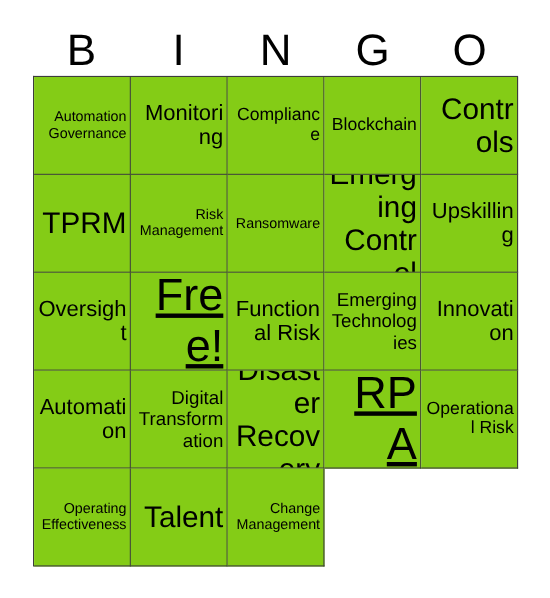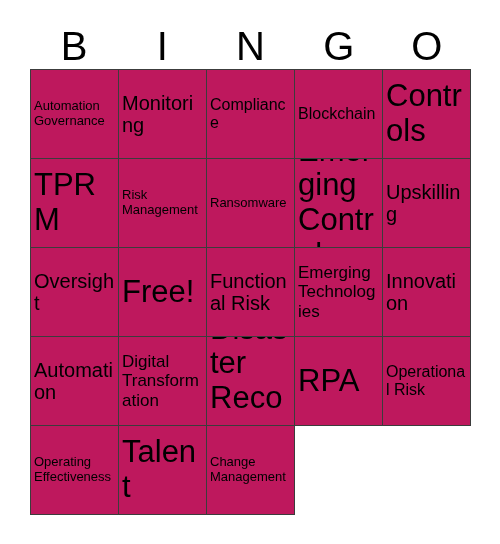--- a/index.html
+++ b/index.html
@@ -59,36 +59,36 @@
     border-left: 1.5px solid #3c3c3c;
     background: #ffffff;
   }
   .bingo-cell {
     box-sizing: border-box;
     border-right: 1.5px solid #3c3c3c;
     border-bottom: 1.5px solid #3c3c3c;
     display: flex;
     align-items: center;
     justify-content: center;
-    text-align: left;
+    text-align: right;
     padding: 2px 3px;
     overflow: hidden;
-    background: #be185d;
+    background: #84cc16;
   }
   .bingo-cell-text {
     display: block;
     width: 100%;
     line-height: 1.12;
     word-wrap: break-word;
     color: #000000;
   }
 
   
-  .fs-xxl .bingo-cell-text { font-size: 31px; }
-  .fs-xl  .bingo-cell-text { font-size: 31px; }
+  .fs-xxl .bingo-cell-text { font-size: 41px; text-decoration: underline; }
+  .fs-xl  .bingo-cell-text { font-size: 27px; }
   .fs-lg  .bingo-cell-text { font-size: 20px; }
   .fs-md  .bingo-cell-text { font-size: 16px; }
   .fs-sm  .bingo-cell-text { font-size: 13px; }
   .fs-xs  .bingo-cell-text { font-size: 17px; }
 </style>
 </head>
 <body>
 
 <div id="card-root">
 

